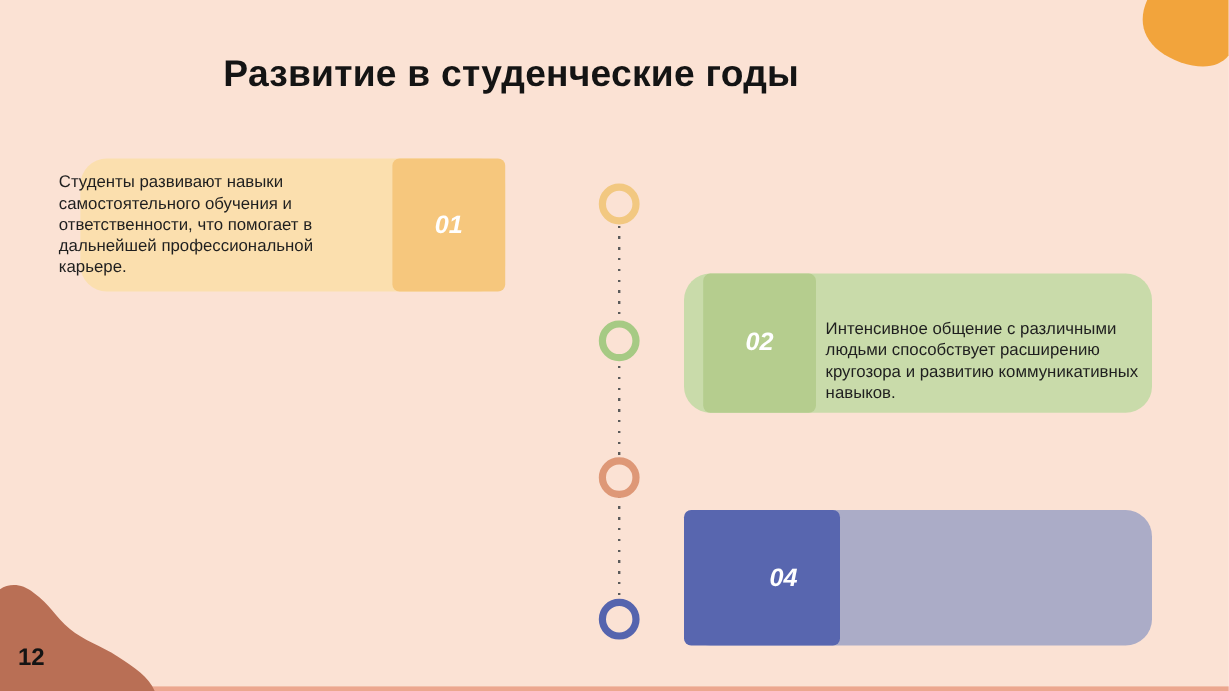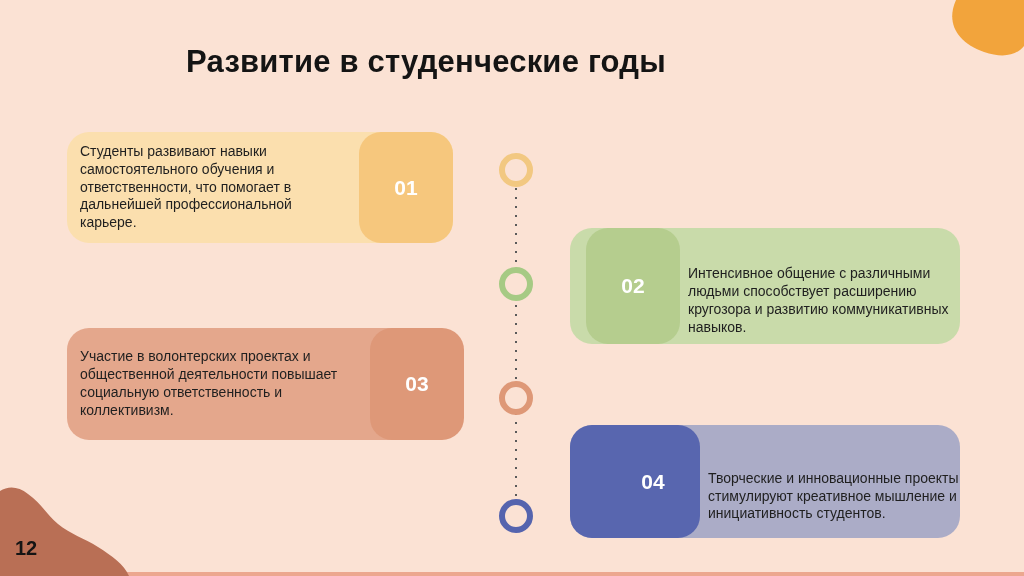--- a/index.html
+++ b/index.html
@@ -33,27 +33,27 @@
     box-sizing:border-box; border:6px solid; background:#FBE2D4;
   }
   .ring.n1 { left:499px; top:153px; border-color:#F2C881; }
   .ring.n2 { left:499px; top:267px; border-color:#A6CA84; }
   .ring.n3 { left:499px; top:381px; border-color:#DE9877; }
   .ring.n4 { left:499px; top:499px; border-color:#5564AE; }
   
   .card {
     position:absolute; border-radius:22px; display:flex; align-items:stretch;
   }
-  .card.c1 { left:67px;  top:132px; width:386px; height:111px; background:#FBDFAE;justify-content:flex-end; }
+  .card.c1 { left:67px;  top:132px; width:354px; height:111px; background:#FBDFAE;justify-content:flex-end; }
   .card.c2 { left:570px; top:228px; width:390px; height:116px; background:#C9DBAA; }
   .card.c3 { left:67px;  top:328px; width:386px; height:112px; background:#E4A78C; }
   .card.c4 { left:570px; top:425px; width:390px; height:113px; background:#ABACC7; }
   .num-block {
-    flex:0 0 94px; border-radius:22px; display:flex; align-items:center;
-    justify-content:center; color:#FFFFFF; font-weight:bold; font-size:21px;
+    flex:0 0 94px; border-radius:6px; display:flex; align-items:center;
+    justify-content:center; color:#FFFFFF; font-weight:bold; font-size:21px;font-style:italic;
   }
   .c1 .num-block { background:#F6C77D; }
   .c2 .num-block { background:#B5CD8E;margin-left:16px; }
   .c3 .num-block { background:#DE9878; }
   .c4 .num-block { background:#5866AF;padding-left:36px; }
   .card-text {
     flex:1; display:flex; align-items:center;
     font-size:14px; line-height:1.28; color:#1F1F1F;
   }
   .c1 .card-text, .c3 .card-text { padding:0 10px 0 13px; }
@@ -95,27 +95,18 @@
     <div class="num-block">01</div>
   </div>
 
   <div class="card c2">
     <div class="num-block">02</div>
     <div class="card-text">
       <span>Интенсивное общение с различными людьми способствует расширению кругозора и развитию коммуникативных навыков.</span>
     </div>
   </div>
 
-  <div class="card c3">
-    <div class="card-text">
-      <span>Участие в волонтерских проектах и общественной деятельности повышает социальную ответственность и коллективизм.</span>
-    </div>
-    <div class="num-block">03</div>
-  </div>
 
   <div class="card c4">
     <div class="num-block">04</div>
-    <div class="card-text">
-      <span>Творческие и инновационные проекты стимулируют креативное мышление и инициативность студентов.</span>
-    </div>
   </div>
 
 </div>
 
 </body></html>

